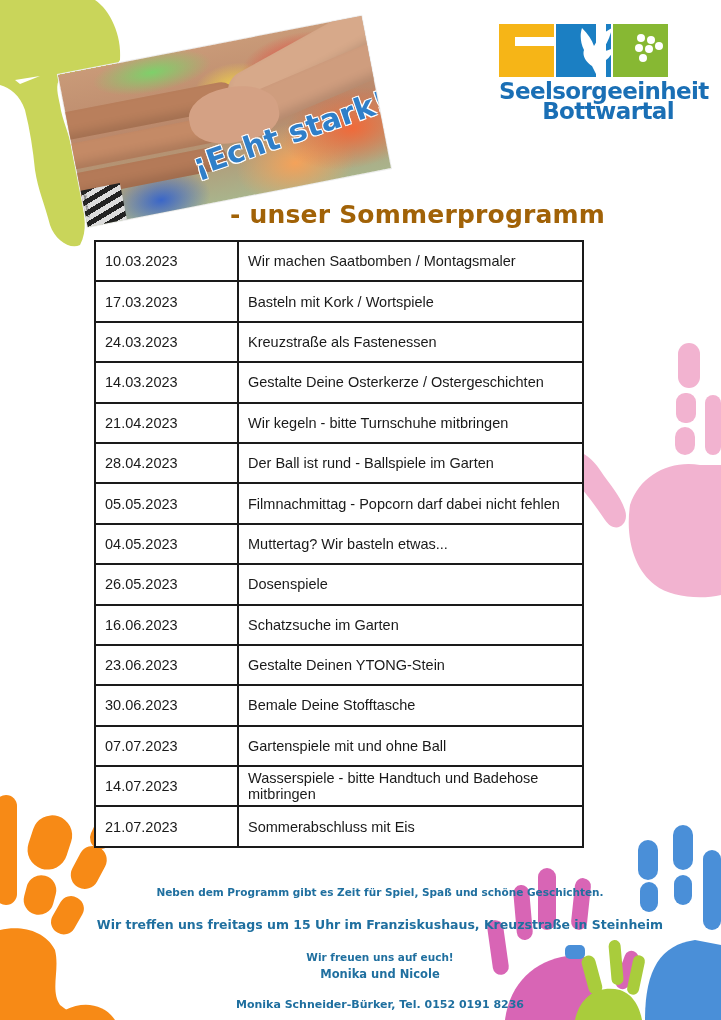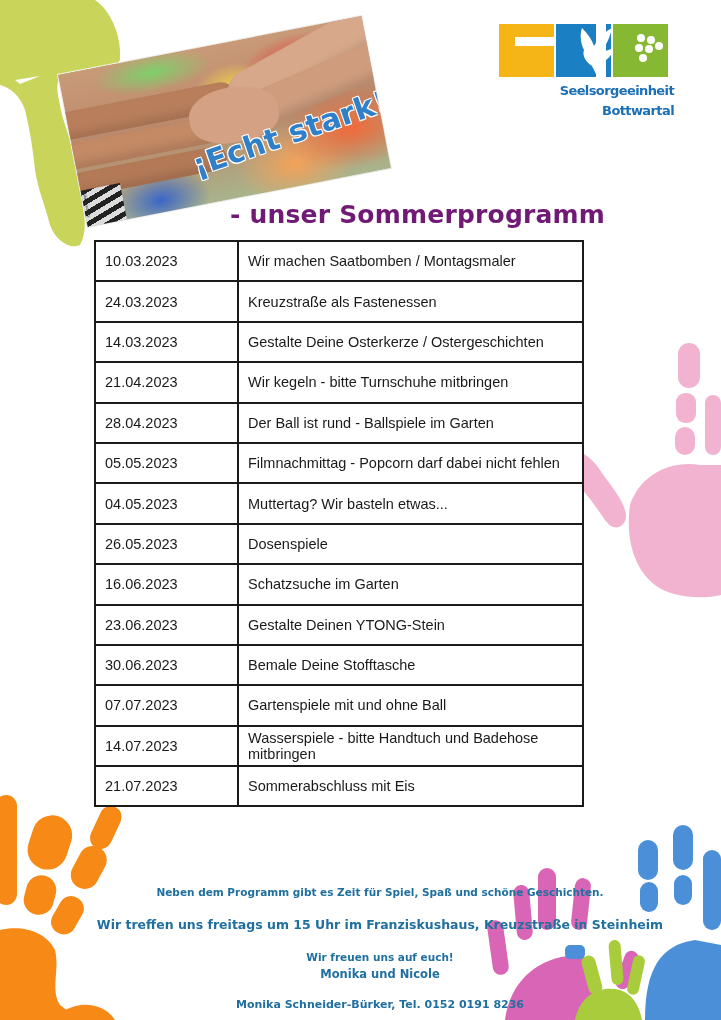--- a/index.html
+++ b/index.html
@@ -57,29 +57,29 @@
     .logo .tile { width: 55px; height: 53px; position: relative; overflow: hidden; }
     .logo .tile.yellow { background: #f6b517; }
     .logo .tile.blue { background: #1b7fc3; }
     .logo .tile.green { background: #87b833; }
     .logo .cross-h { position: absolute; left: 16px; top: 13px; width: 39px; height: 9px; background:#fff; }
     .logo .cross-v { position: absolute; left: 40px; top: 0; width: 10px; height: 53px; background:#fff; }
     .logo .dove { position: absolute; left: 22px; top: 2px; width: 40px; height: 48px; }
     .logo .grapes { position: absolute; left: 18px; top: 8px; width: 34px; height: 34px; }
     .logo .name {
       color: #1a6fb5; font-family: "DejaVu Sans", sans-serif; font-weight: 600;
-      font-size: 13px; line-height: 20px; text-align: right; letter-spacing: -0.6px;
+      font-size: 23px; line-height: 20px; text-align: right; letter-spacing: -0.6px;
     }
     .logo .name .l1 { display: block; margin-top: 4px; }
     .logo .name .l2 { display: block; }
     
     .heading {
       position: absolute; left: 230px; top: 200px;
       font-family: "DejaVu Sans", sans-serif; font-weight: bold; font-size: 25px;
-      color: #701a75; letter-spacing: 0.2px; white-space: nowrap;
+      color: #a16207; letter-spacing: 0.2px; white-space: nowrap;
     }
     
     .program {
       position: absolute; left: 94px; top: 240px; width: 490px;
       border-collapse: collapse; background: #ffffff; table-layout: fixed;
     }
     .program td {
       border: 2px solid #1a1a1a; height: 38.4px; padding: 0 0 0 9px;
       font-family: "Liberation Sans", sans-serif; font-size: 14.5px; color: #1a1a1a;
       vertical-align: middle; background: #fff;
@@ -199,20 +199,24 @@
 
 <div class="heading">- unser Sommerprogramm</div>
 
 <table class="program">
   <tbody>
     <tr>
         <td class="date">10.03.2023</td>
         <td>Wir machen Saatbomben / Montagsmaler</td>
       </tr>
     <tr>
+        <td class="date">17.03.2023</td>
+        <td>Basteln mit Kork / Wortspiele</td>
+      </tr>
+    <tr>
         <td class="date">24.03.2023</td>
         <td>Kreuzstraße als Fastenessen</td>
       </tr>
     <tr>
         <td class="date">14.03.2023</td>
         <td>Gestalte Deine Osterkerze / Ostergeschichten</td>
       </tr>
     <tr>
         <td class="date">21.04.2023</td>
         <td>Wir kegeln - bitte Turnschuhe mitbringen</td>

